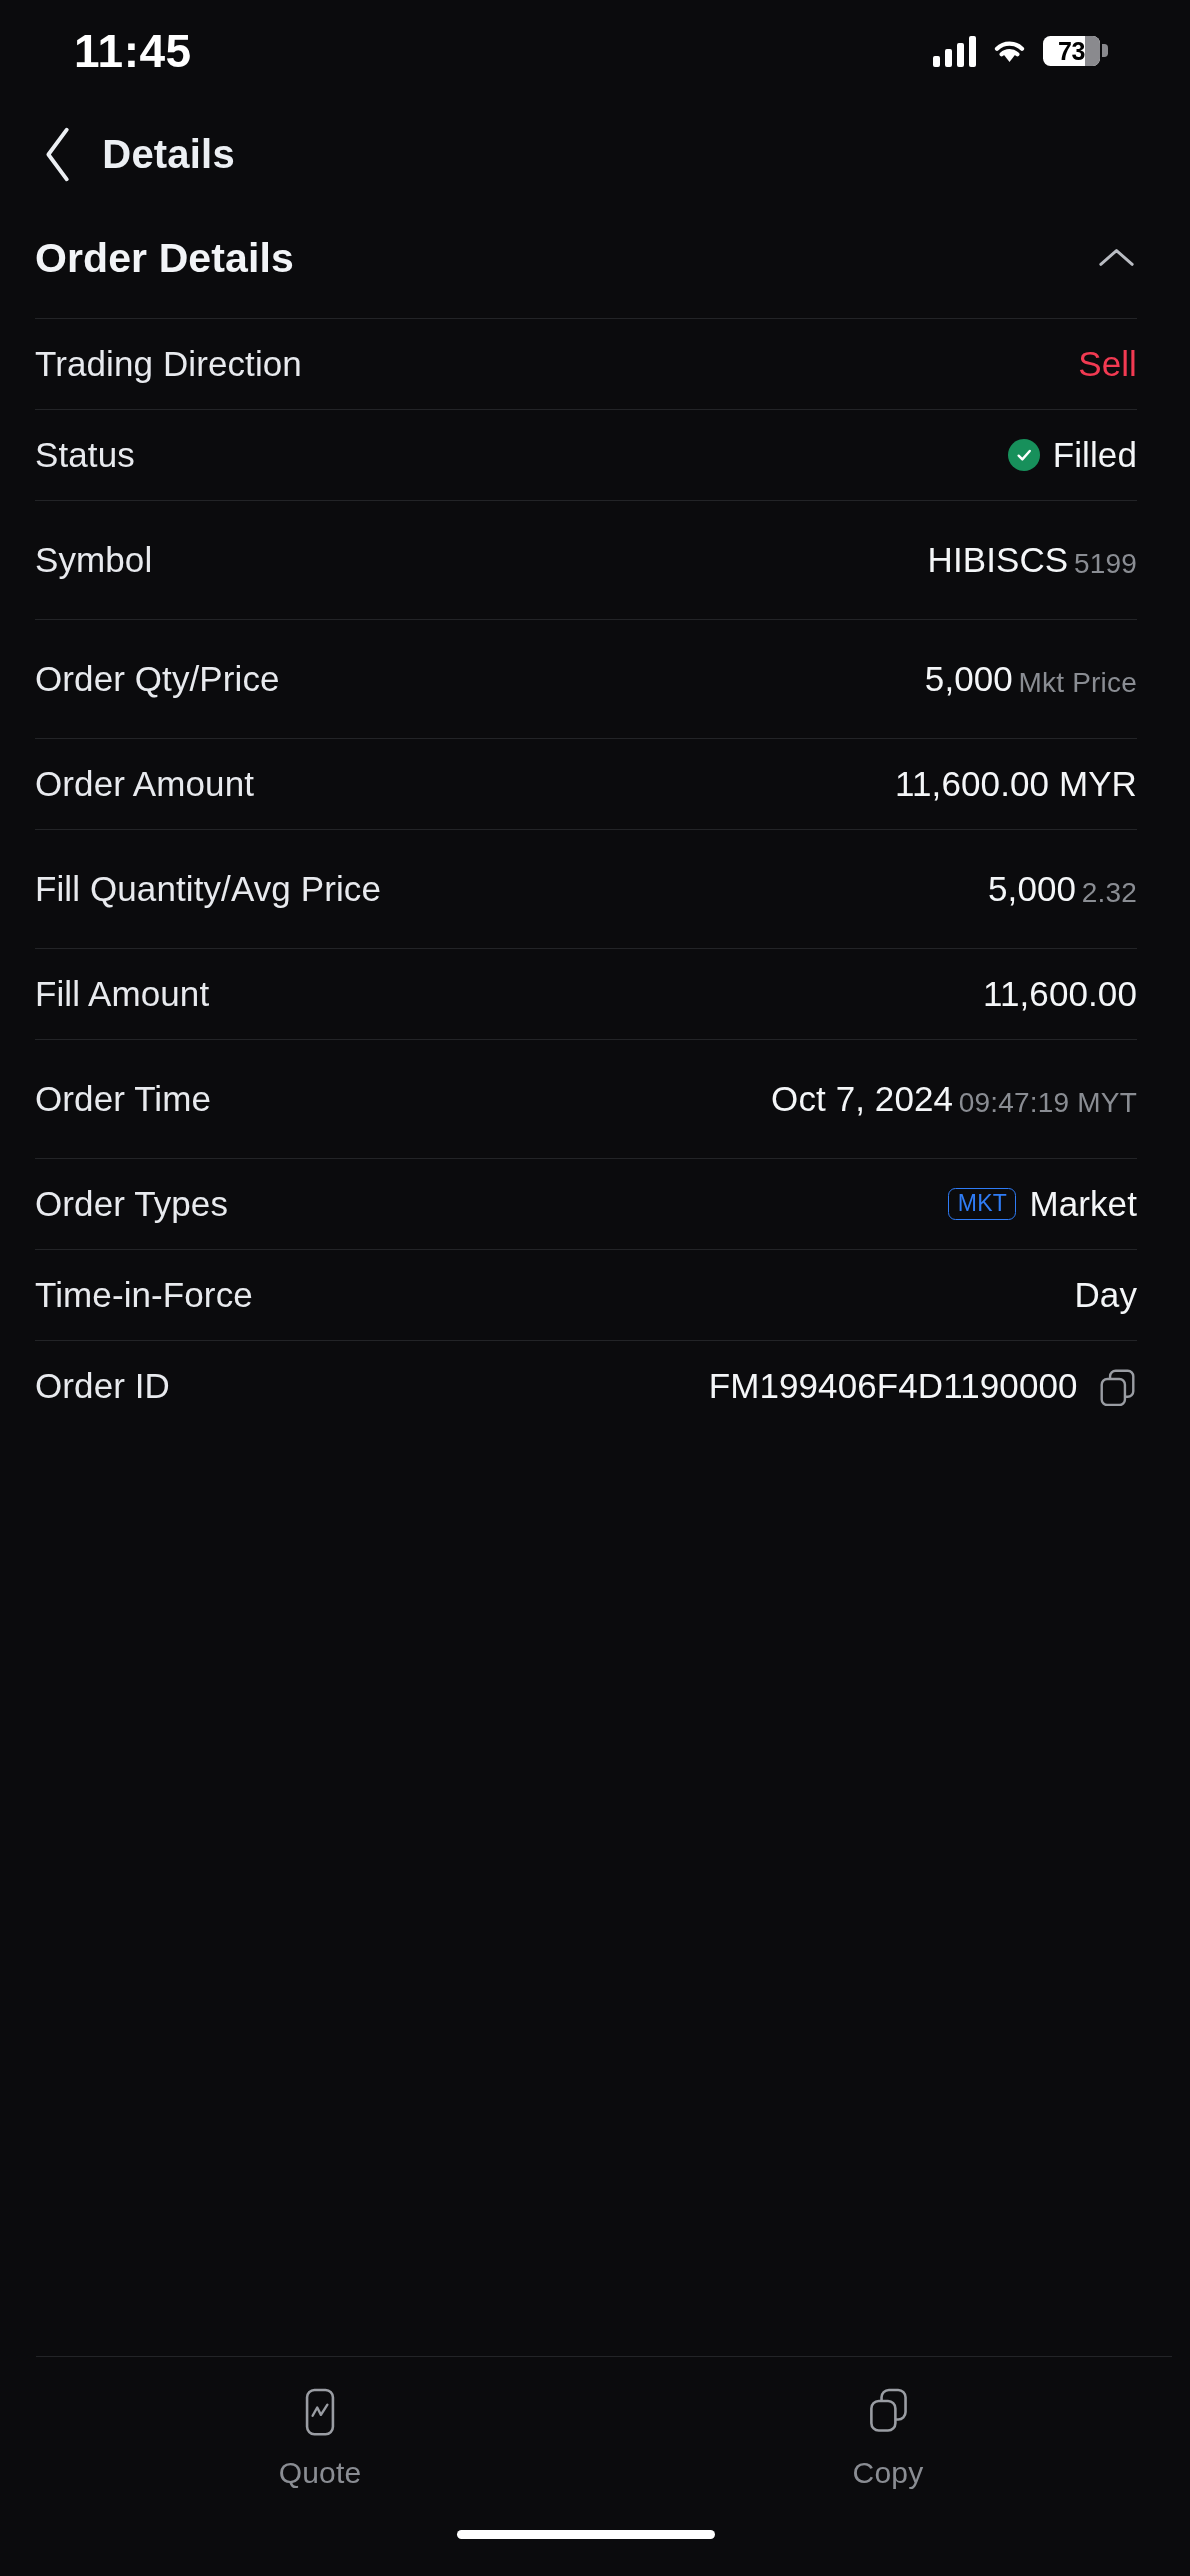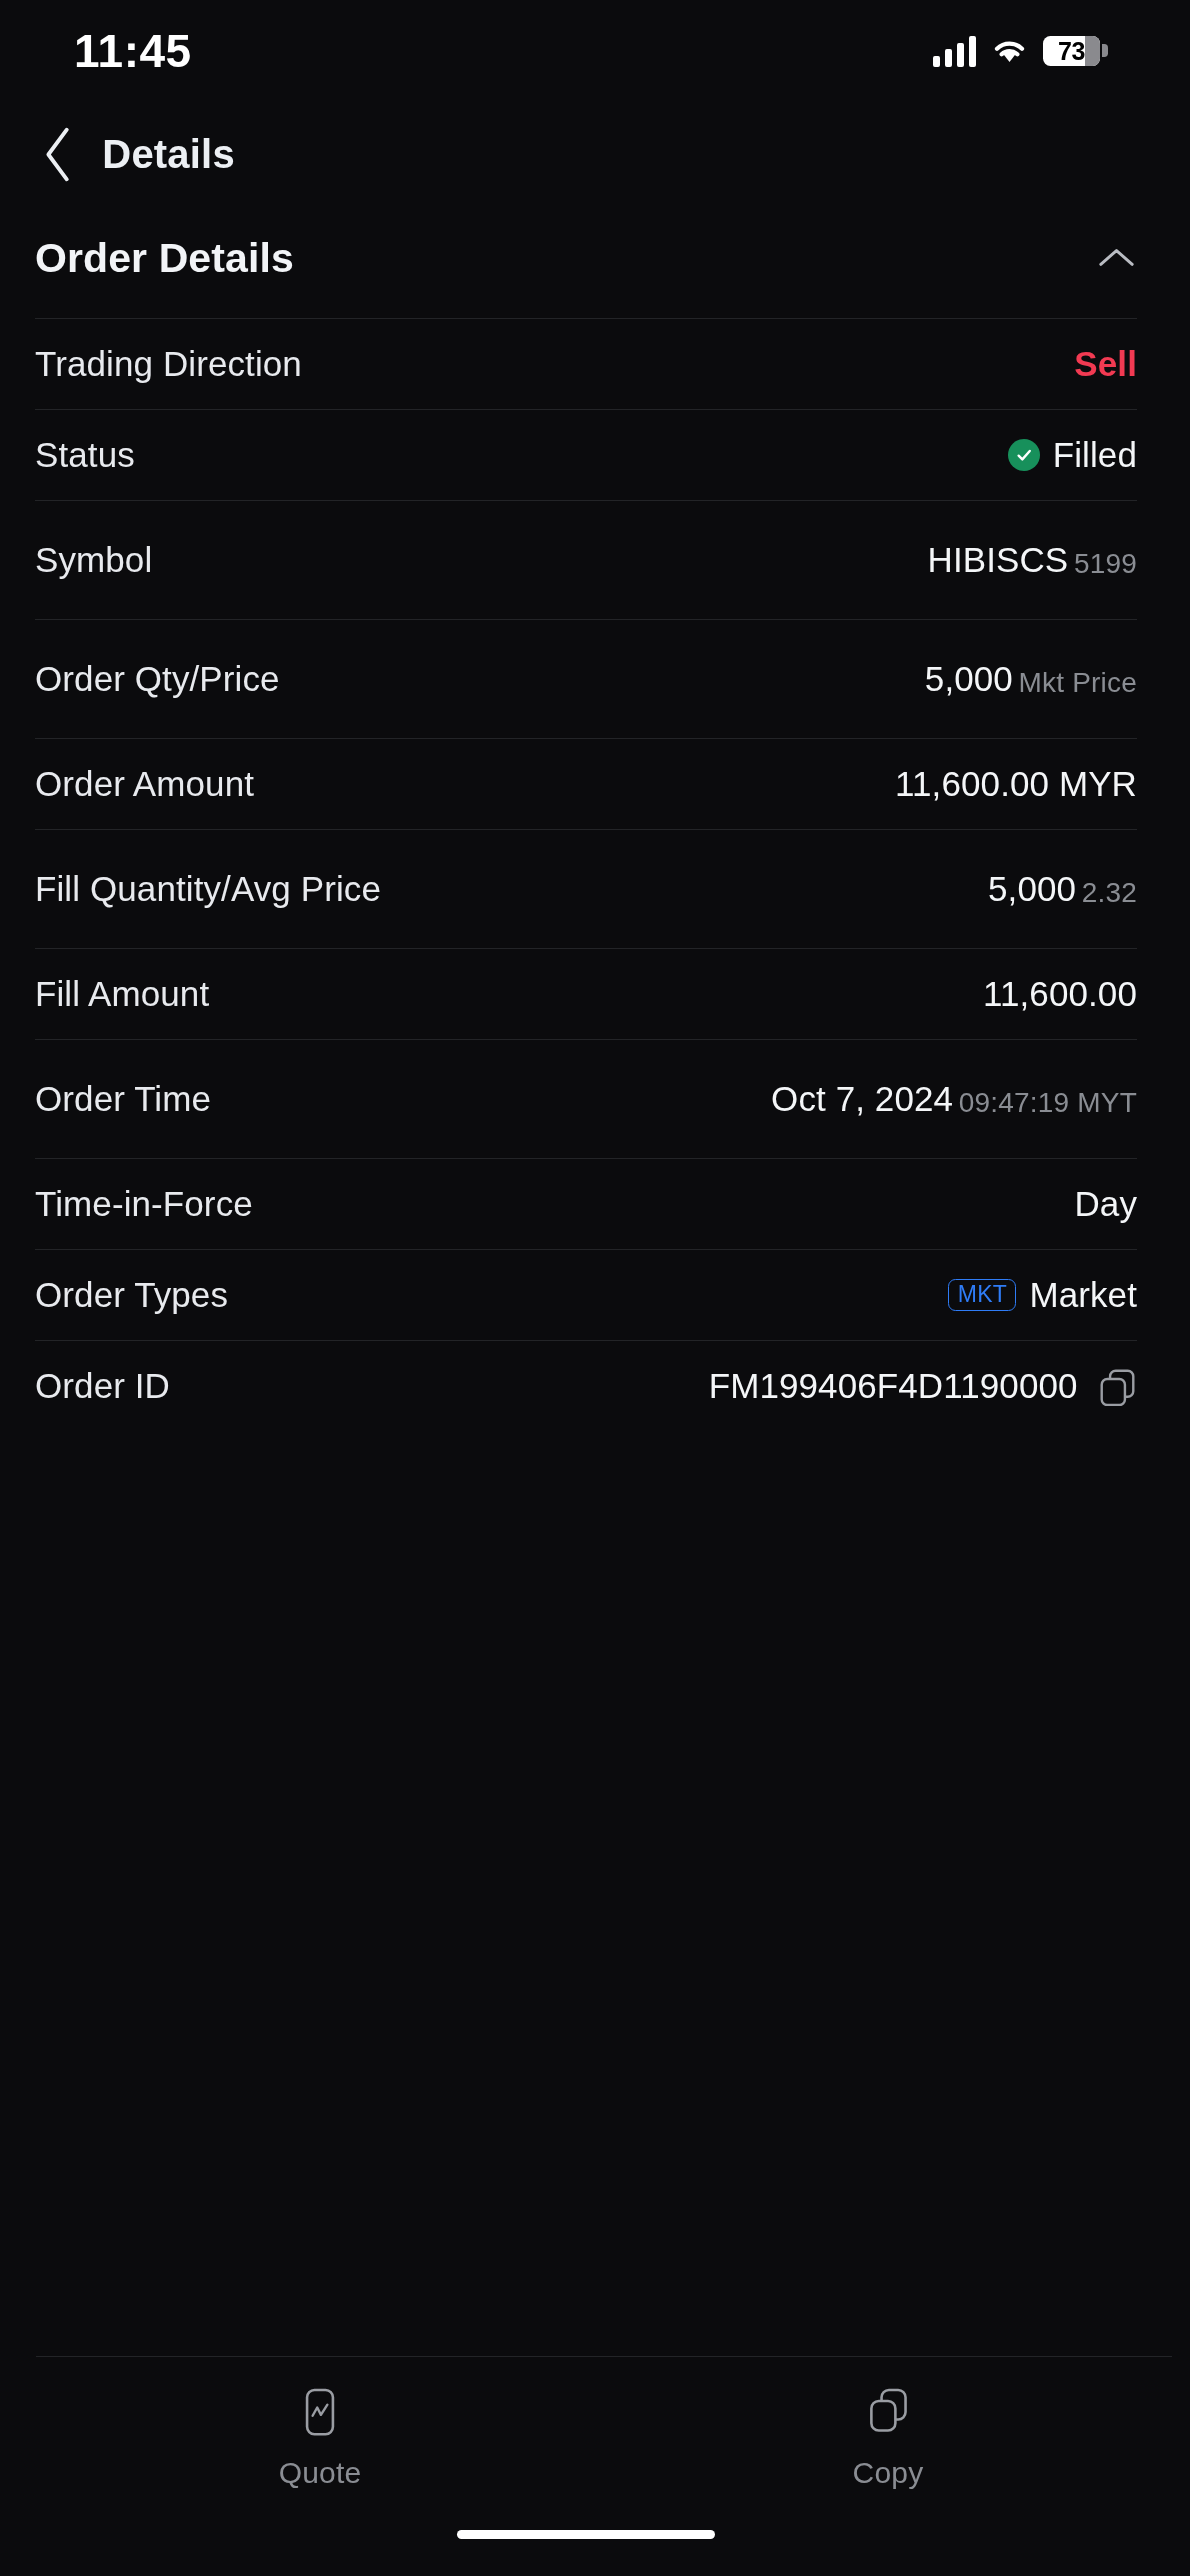--- a/index.html
+++ b/index.html
@@ -52,21 +52,21 @@
     min-height:91px;
     display:flex; align-items:center; justify-content:space-between;
     border-top:0.9px solid #232427;
     padding:22px 0;
   }
   .row.tall { min-height:119px; }
   .row .label { color:#e8eaee; font-size:35px; font-weight:400; letter-spacing:0.1px; }
   .val-wrap { display:flex; flex-direction:row; align-items:flex-end; gap:5.6px; }
   .val { color:#f4f6f8; font-size:35px; font-weight:400; letter-spacing:0.1px; display:flex; align-items:center; }
   .subval { color:#8a8d93; font-size:28px; letter-spacing:0.2px; }
-  .val.sell { color:#f23a52; font-weight:700; }
+  .val.sell { color:#f23a52; font-weight:400; }
 
   .check { width:32px; height:32px; border-radius:50%; background:#17905b; margin-right:13px;
            display:inline-flex; align-items:center; justify-content:center; flex:0 0 32px; }
   .mkt-badge {
     border:1.9px solid #2f7cf6; color:#2f7cf6; font-size:23px; font-weight:500;
     border-radius:7.4px; padding:2.8px 8.3px 3.7px; margin-right:13px; line-height:1; letter-spacing:0.3px;
   }
   .copy-inline { margin-left:20.4px; display:inline-flex; align-items:center; }
 
   
@@ -183,30 +183,30 @@
 
     <div class="row tall">
       <span class="label">Order Time</span>
       <span class="val-wrap">
         <span class="val">Oct 7, 2024</span>
         <span class="subval">09:47:19 MYT</span>
       </span>
     </div>
 
     <div class="row">
-      <span class="label">Time-in-Force</span>
-      <span class="val">Day</span>
-    </div>
-
-    <div class="row">
       <span class="label">Order Types</span>
       <span class="val">
         <span class="mkt-badge">MKT</span>
         <span>Market</span>
       </span>
+    </div>
+
+    <div class="row">
+      <span class="label">Time-in-Force</span>
+      <span class="val">Day</span>
     </div>
 
     <div class="row">
       <span class="label">Order ID</span>
       <span class="val">
         <span>FM199406F4D1190000</span>
         <span class="copy-inline">
           <svg width="39" height="39" viewBox="0 0 42 42">
             <rect x="13" y="4" width="25" height="28" rx="6" stroke="#9a9da3" stroke-width="2.6" fill="none"></rect>
             <rect x="4" y="13" width="25" height="28" rx="6" stroke="#9a9da3" stroke-width="2.6" fill="#0b0b0d"></rect>

